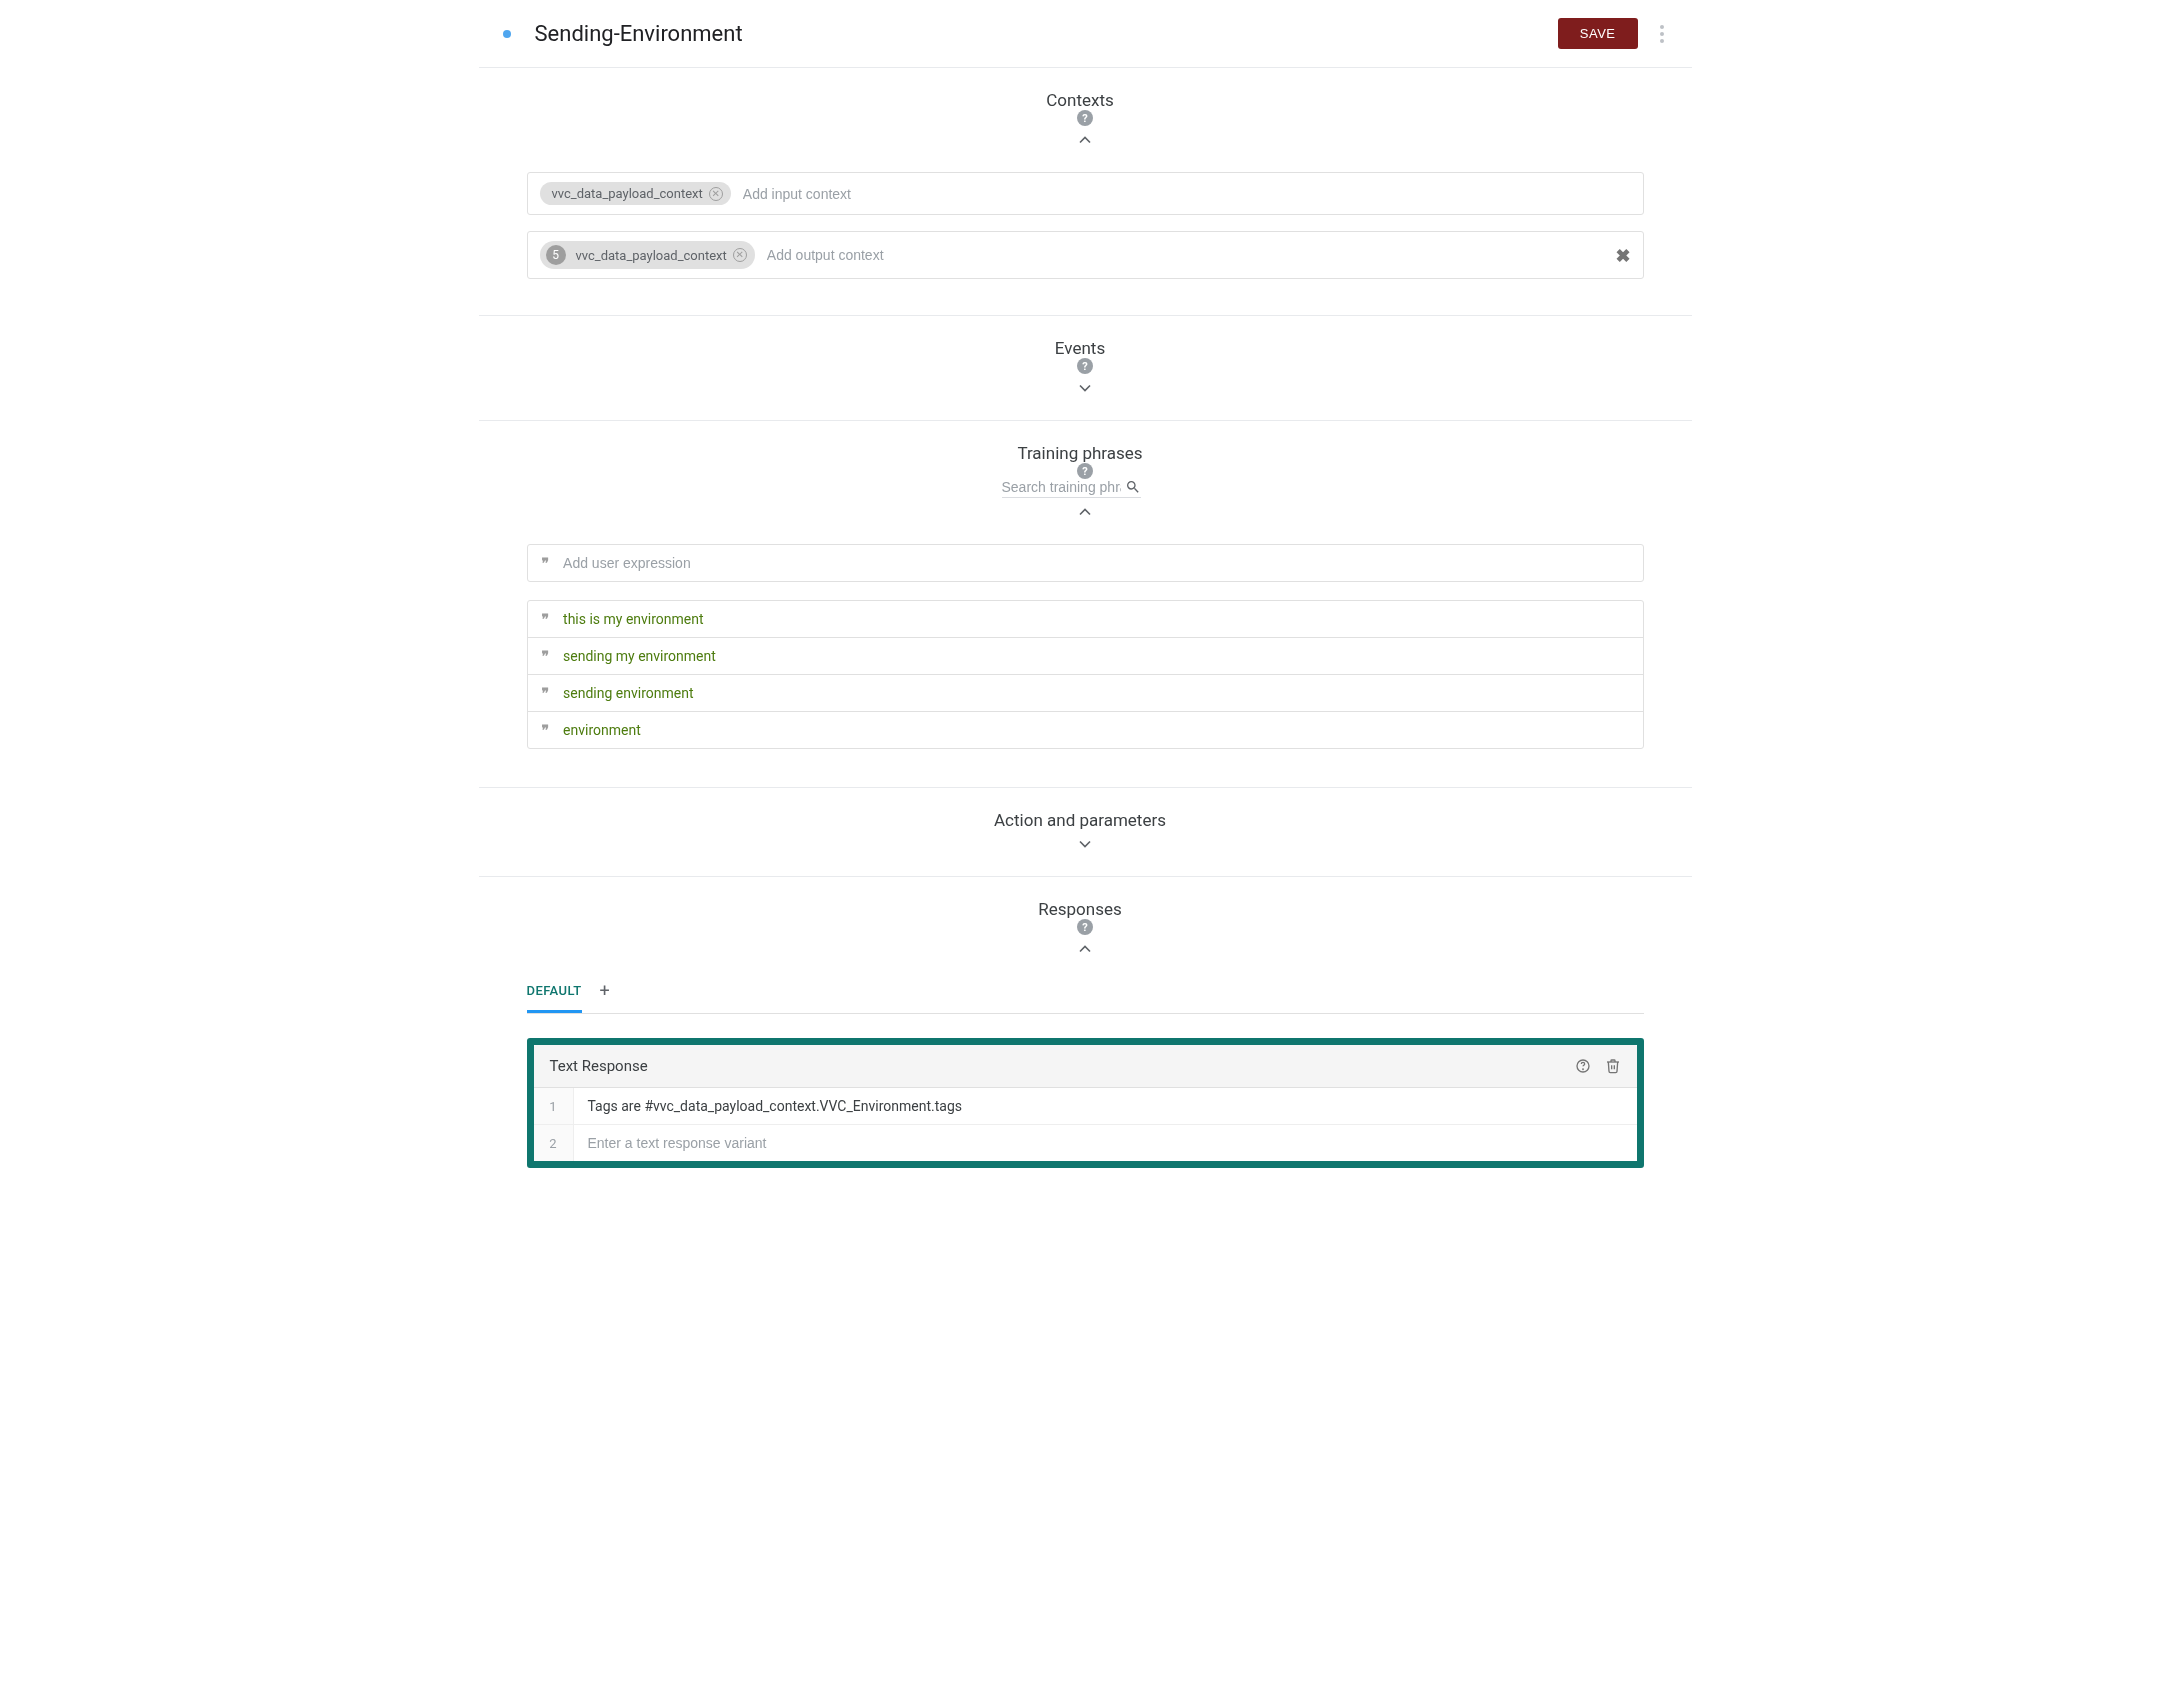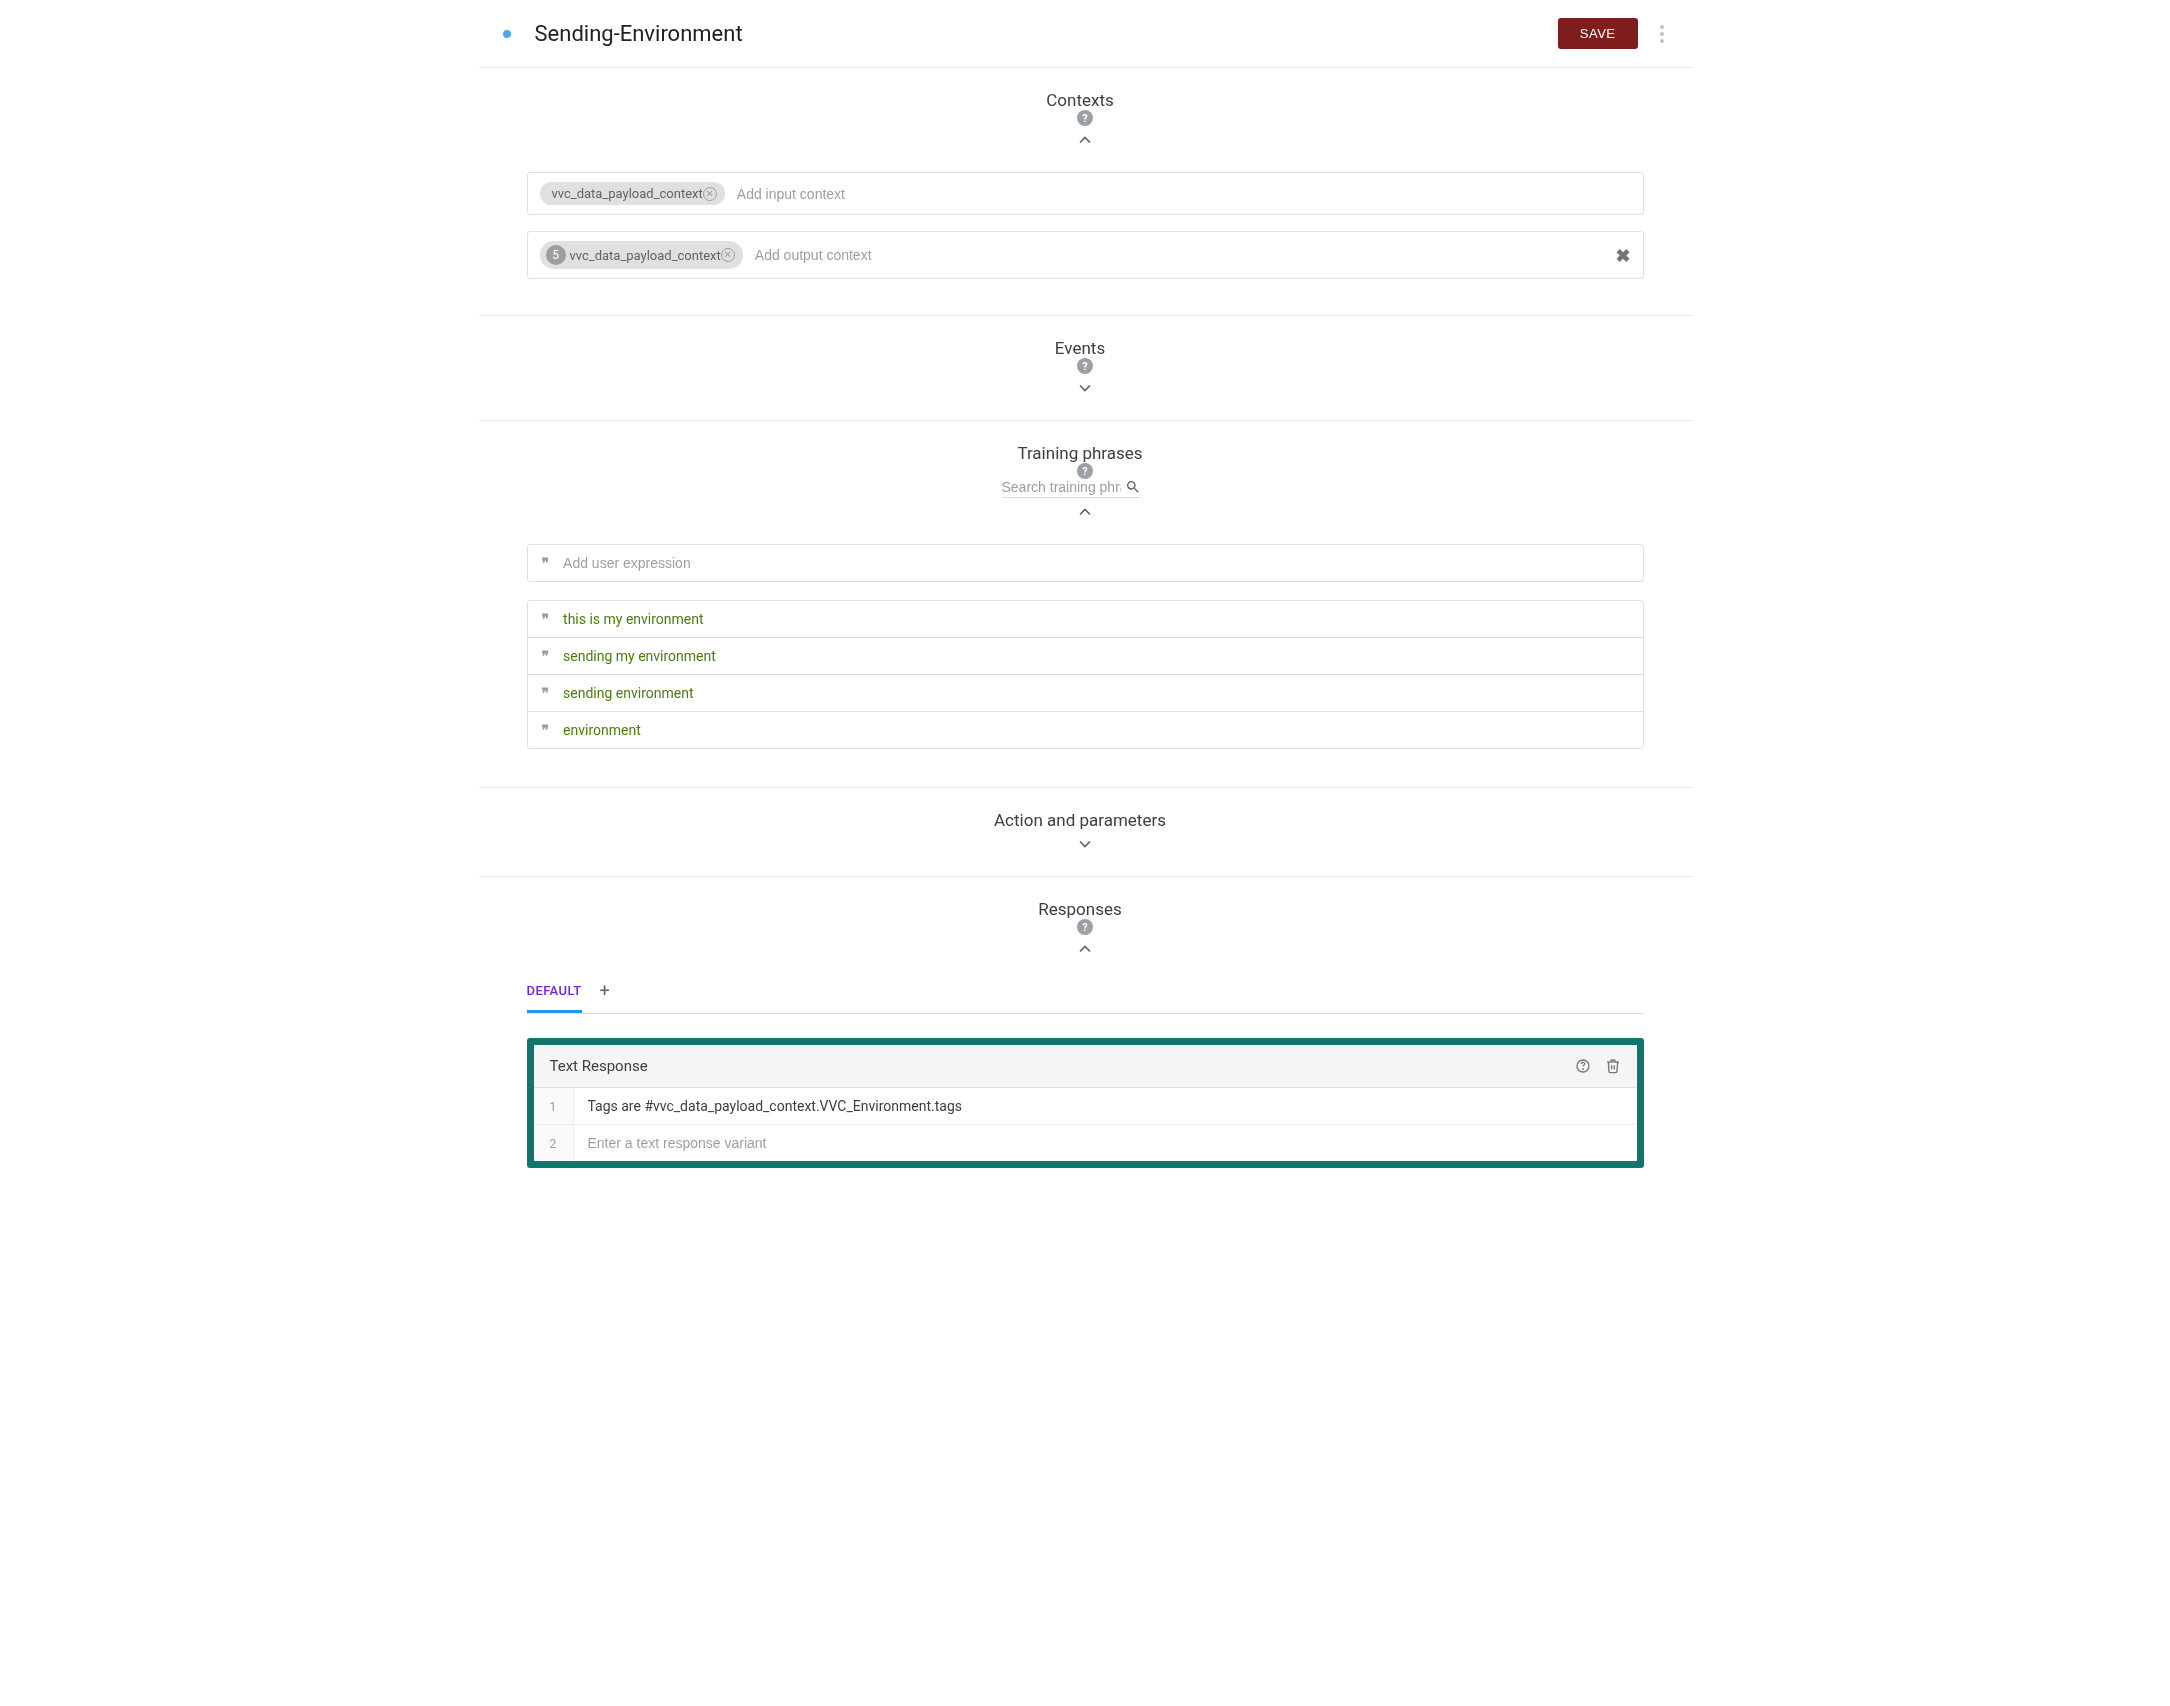--- a/index.html
+++ b/index.html
@@ -64,20 +64,21 @@
   
   .context-box {
     border: 1px solid #e0e0e0; border-radius: 3px;
     padding: 9px 12px; display:flex; align-items:center; gap:12px;
     margin-bottom: 16px;
   }
   .chip {
     background:#e0e0e0; border-radius: 16px;
     display:inline-flex; align-items:center;
     padding: 4px 8px 4px 12px; font-size:13px; color:#5f6368;
+    gap:6px;
   }
   .chip .lifespan {
     background:#9e9e9e; color:#fff; width:20px; height:20px;
     border-radius:50%; display:inline-flex; align-items:center; justify-content:center;
     font-size:12px; margin-left:-6px; margin-right:4px;
   }
   .chip .chip-x {
     width:14px; height:14px; border-radius:50%;
     border:1px solid #9e9e9e; color:#9e9e9e;
     display:inline-flex; align-items:center; justify-content:center;
@@ -109,21 +110,21 @@
   .row.single { border:1px solid #e0e0e0; border-radius:3px; margin-bottom:18px; }
   .quote-icon { color:#9e9e9e; font-size:14px; margin-right:14px; font-weight:700;}
   .row-input { border:none; outline:none; flex:1; font-size:14px; color:#5f6368; }
   .row-input::placeholder{ color:#9aa0a6; }
   .row-text { color:#4d7c0f; font-size:14px; }
 
   
   .tabs { display:flex; align-items:center; gap:18px; border-bottom:1px solid #e0e0e0; }
   .tab {
     font-size:13px; letter-spacing:0.4px; padding:10px 0 12px 0;
-    cursor:pointer; color:#6d28d9; border-bottom:3px solid #2196f3;
+    cursor:pointer; color:#0f766e; border-bottom:3px solid #2196f3;
     font-weight:500;
   }
   .tab-add { color:#5f6368; font-size:18px; cursor:pointer; padding-bottom:6px; }
 
   
   .resp-card { border:7px solid #0f766e; border-radius:3px; margin-top:24px; }
   .resp-head {
     background:#f5f5f5; display:flex; align-items:center;
     padding:12px 16px; border-bottom:1px solid #e0e0e0;
     border-radius:3px 3px 0 0;

